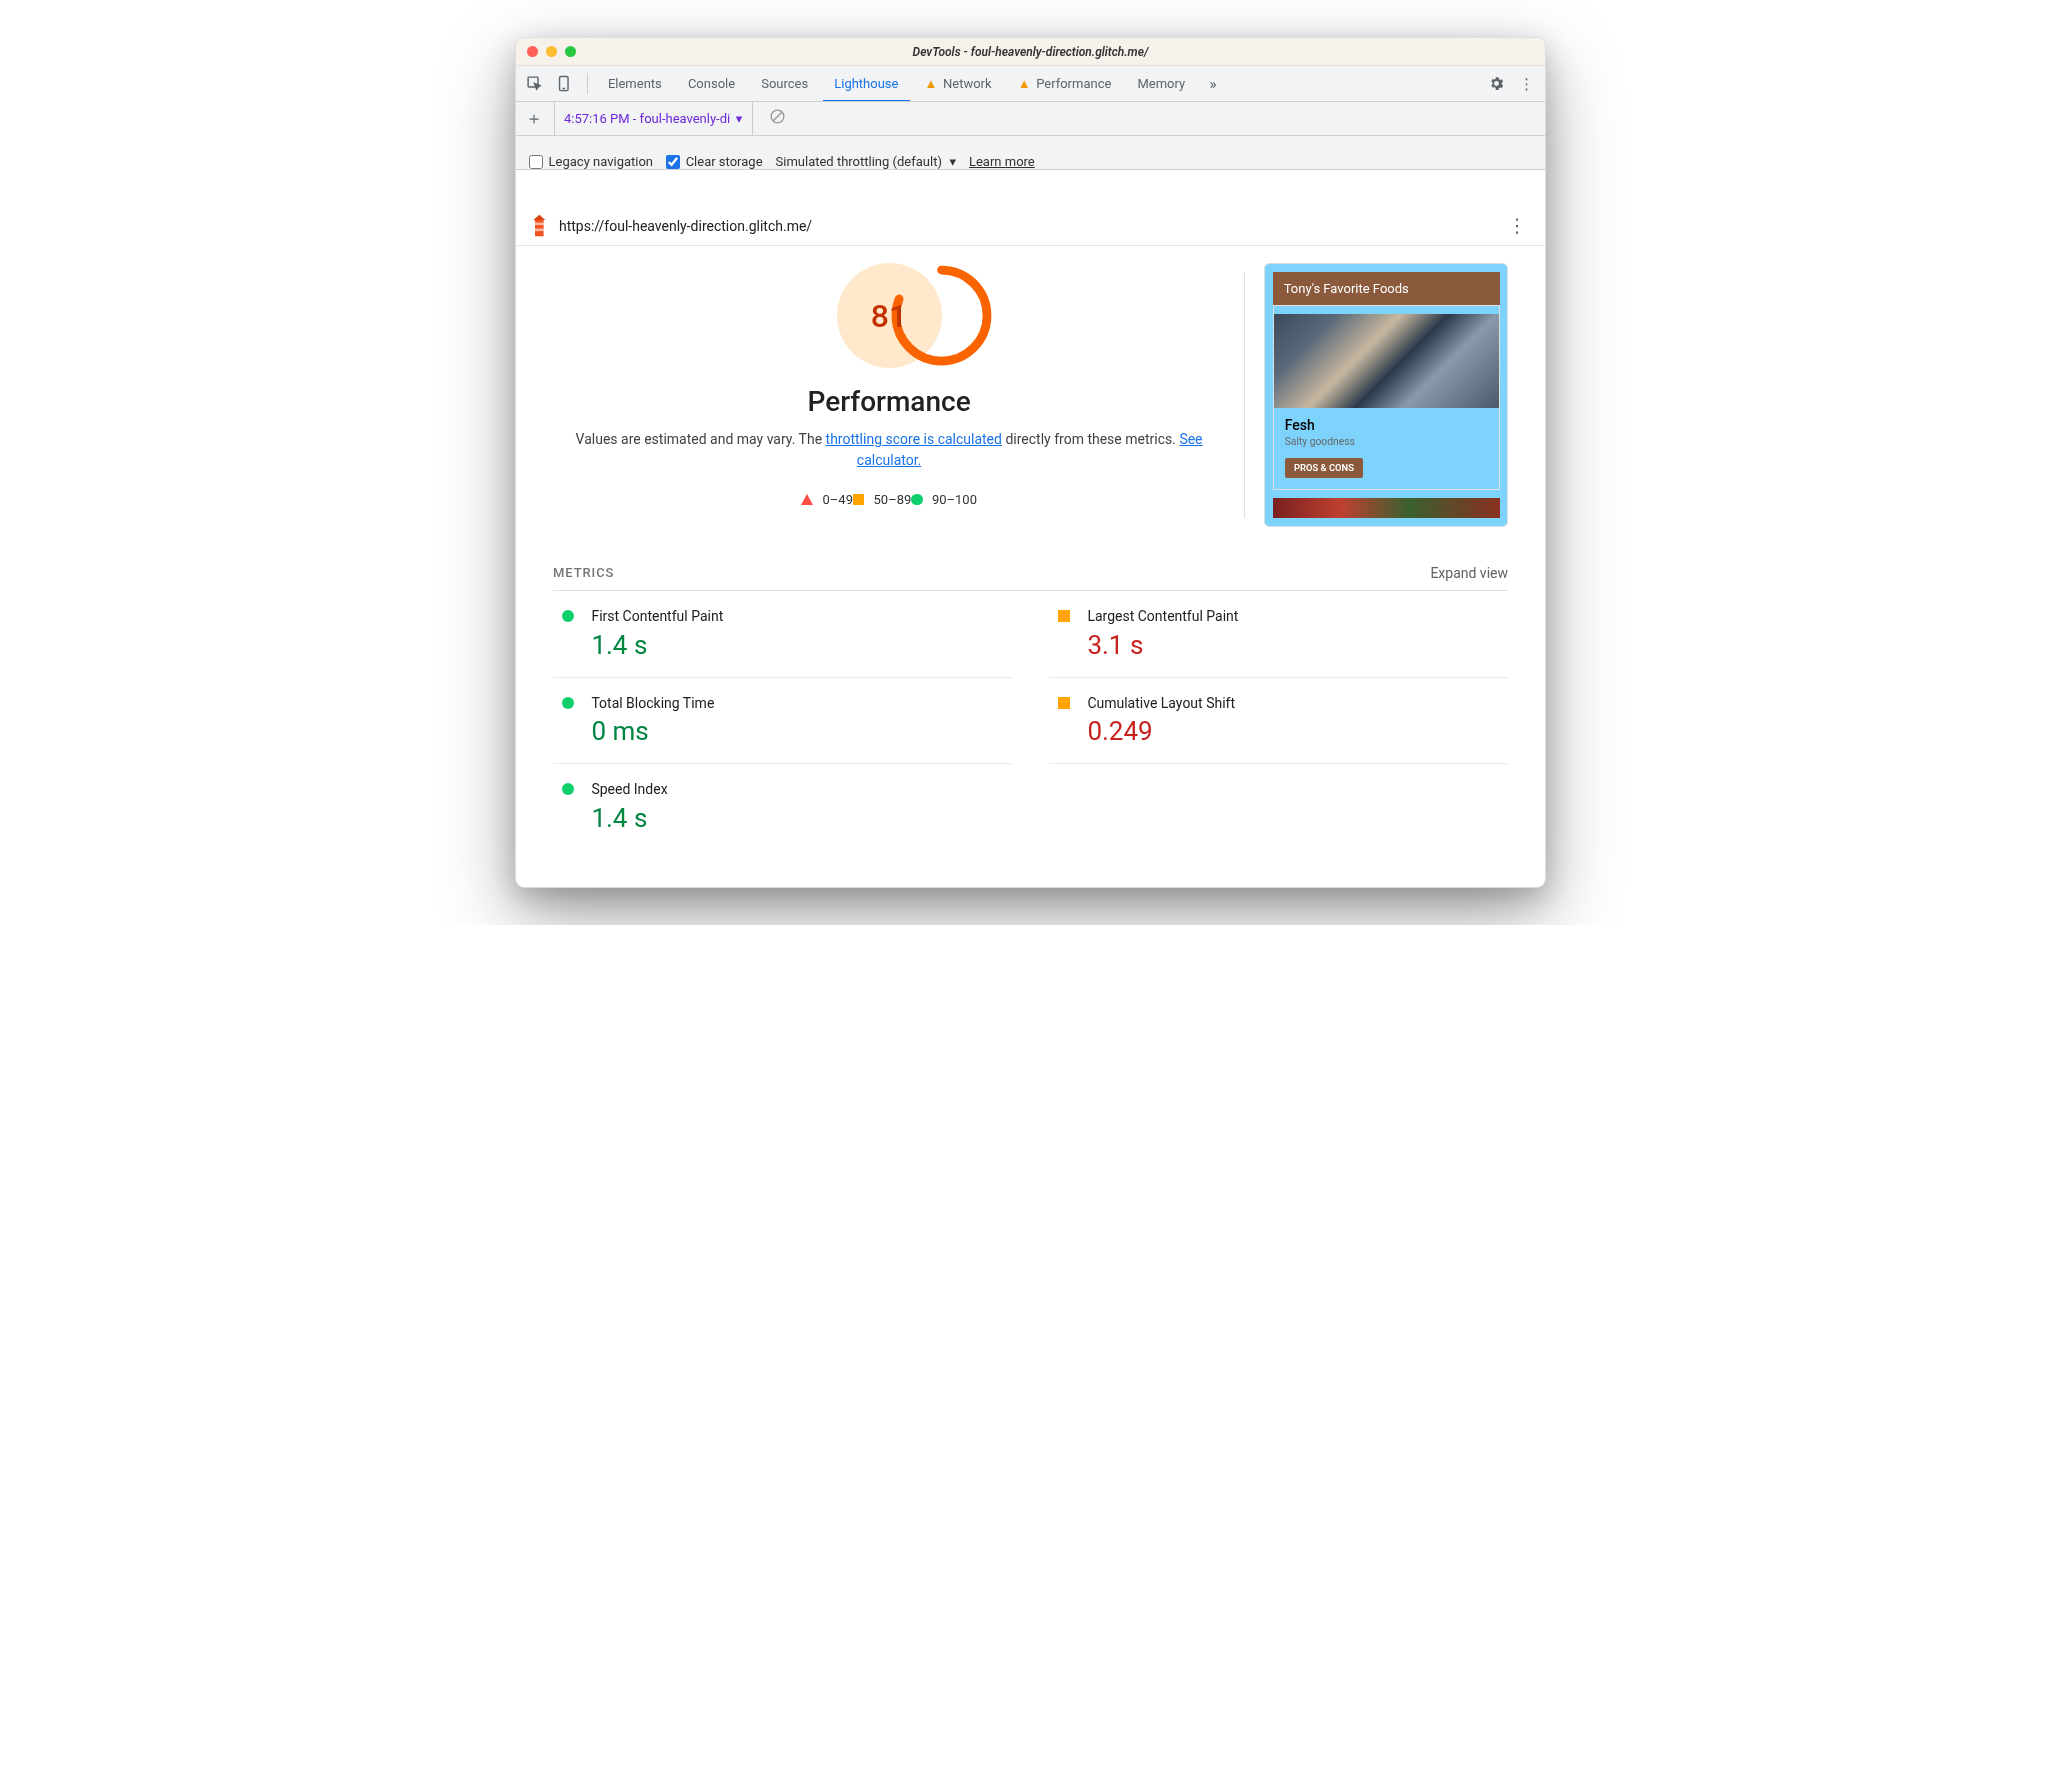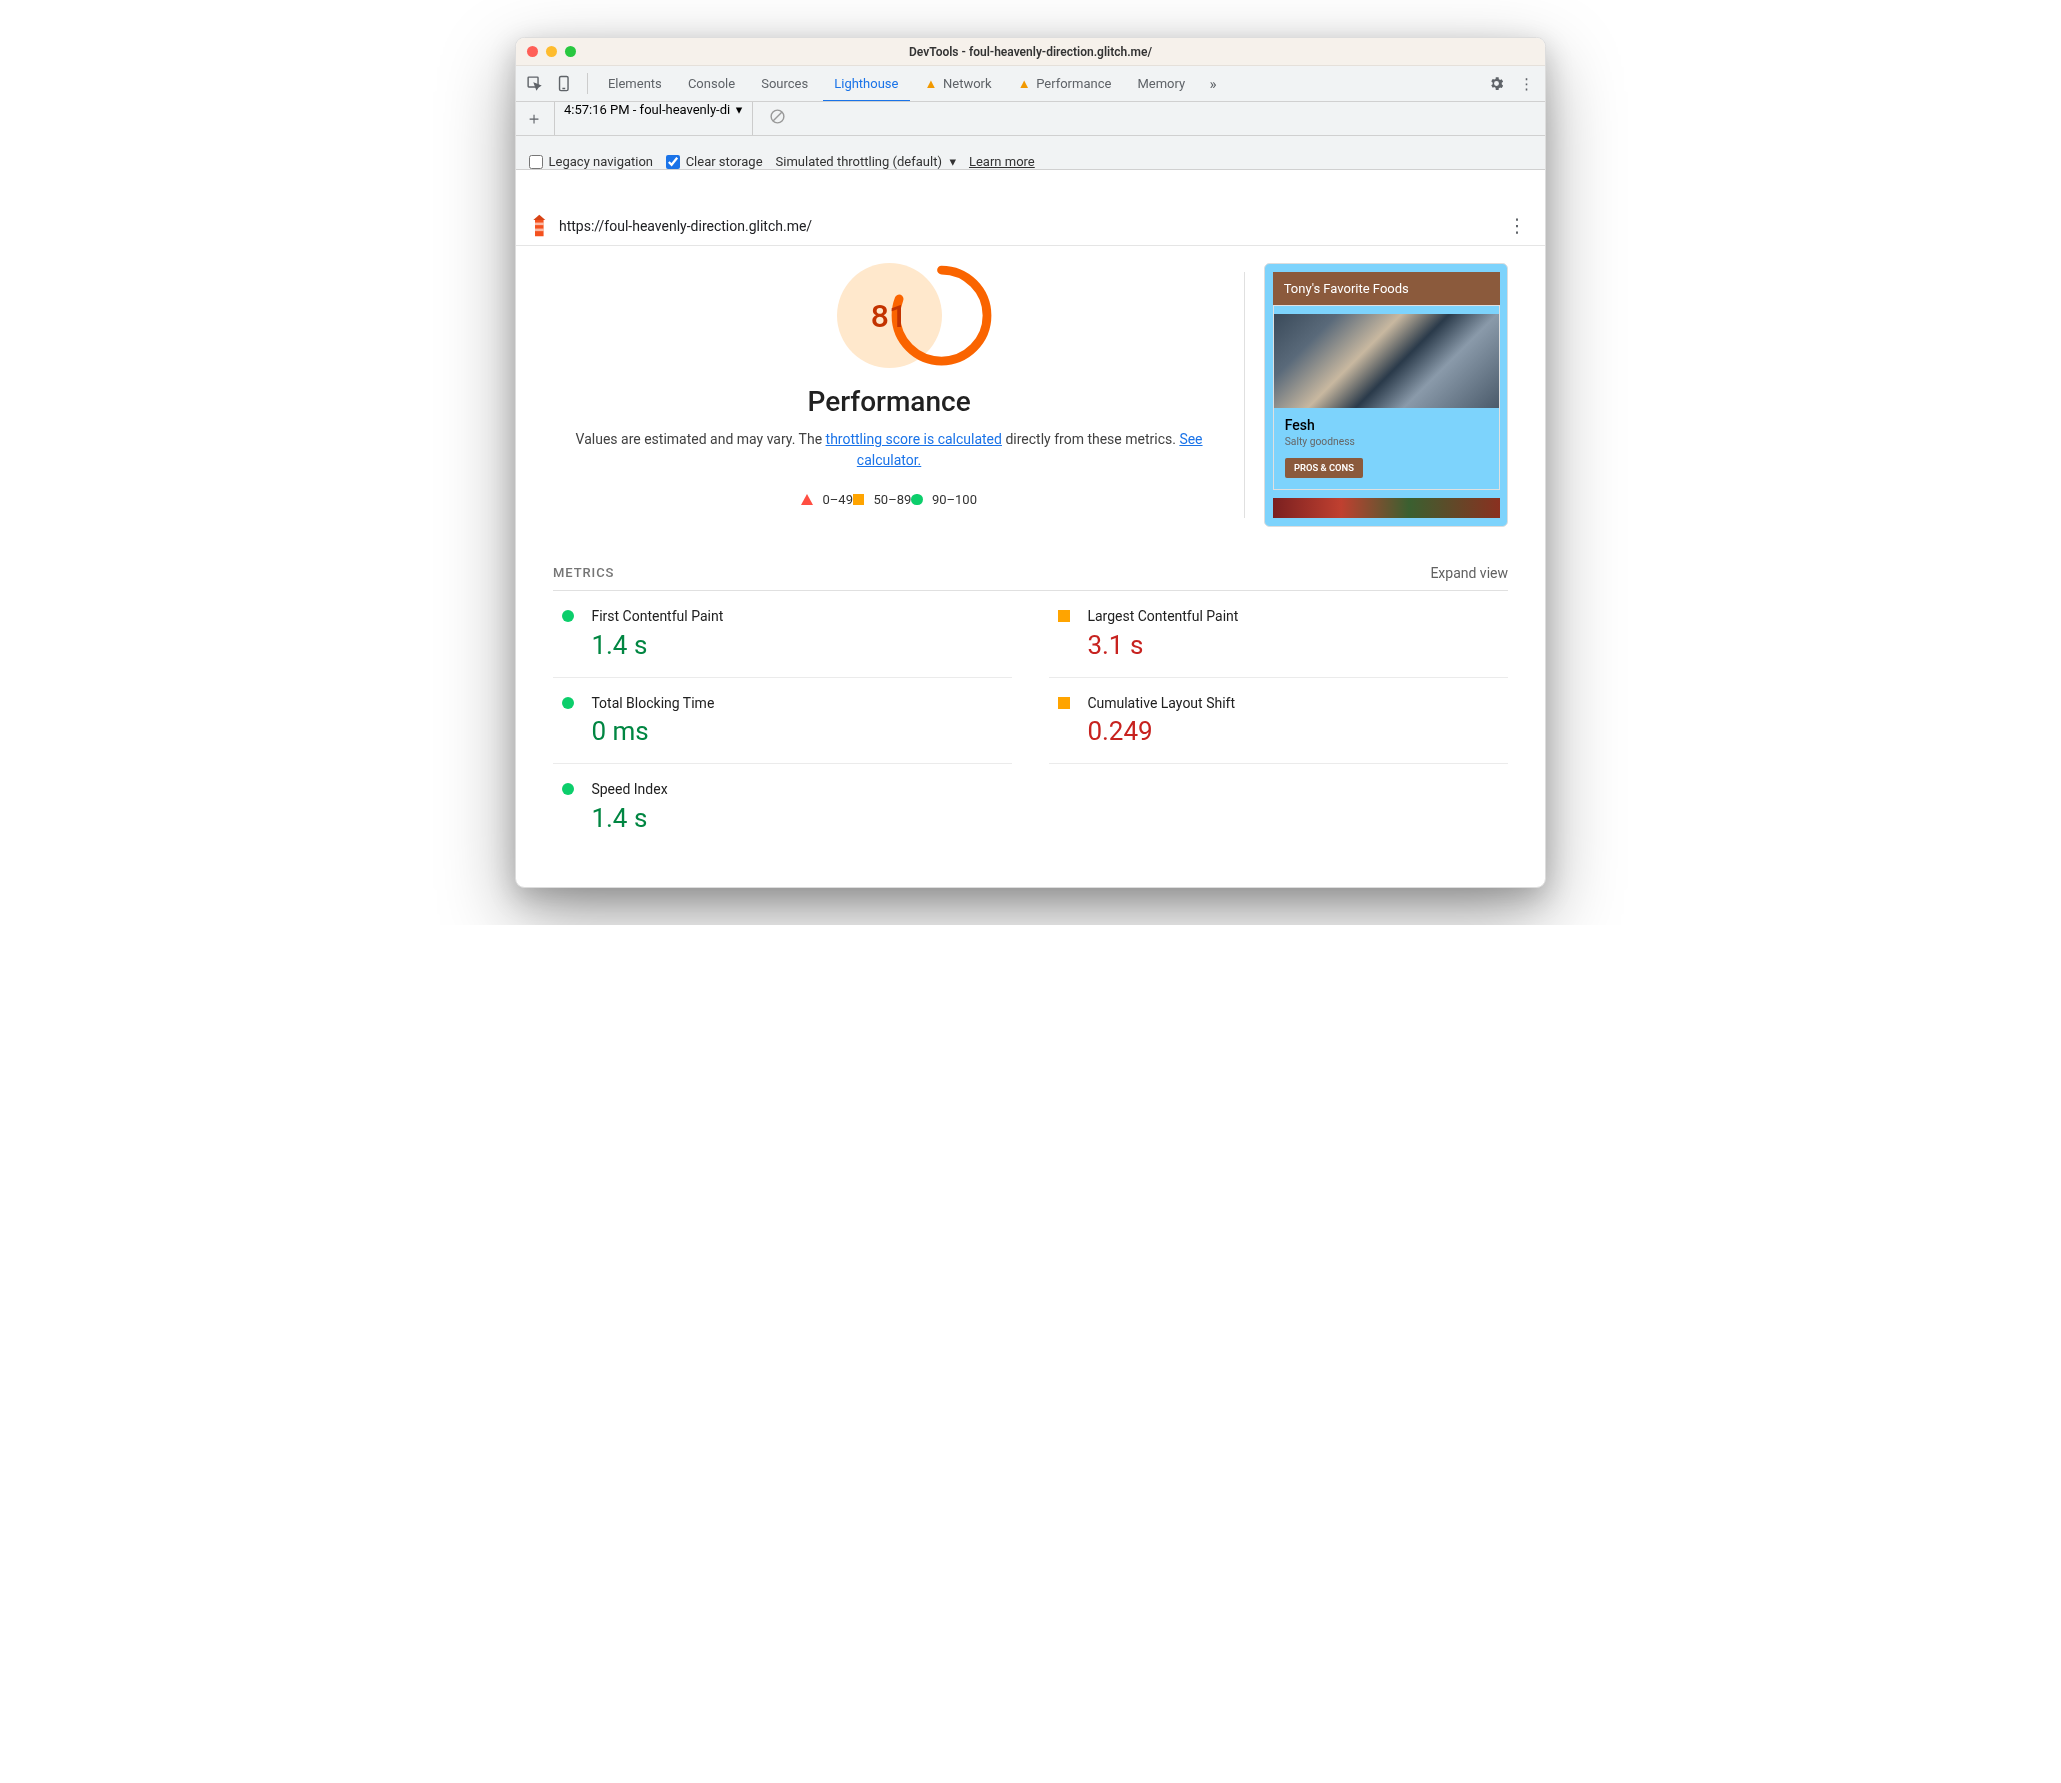--- a/index.html
+++ b/index.html
@@ -30,38 +30,39 @@
   }
   .traffic { display: flex; gap: 7.5px; }
   .traffic span { width: 11.2px; height: 11.2px; border-radius: 50%; display:block; }
   .tl-red { background: #ff5f57; }
   .tl-yellow { background: #febc2e; }
   .tl-green { background: #28c840; }
   .titlebar-title {
     position: absolute; left:0; right:0; text-align:center;
     font-size: 12px; font-weight: 600; color: #333;
     pointer-events:none;
+    font-style:italic;
   }
   .tabstrip {
     display:flex; align-items:center;
     background:#f1f3f4; border-bottom:0.9px solid #d0d0d0;
     height:36px; padding: 0 5.6px; gap:3.7px;
   }
   .tab-icon-btn { width:26px; height:26px; display:flex; align-items:center; justify-content:center; color:#5f6368; }
   .divider { width:0.9px; height:20.6px; background:#ccc; margin:0 5.6px; }
   .tab { padding:0 11.2px; height:100%; display:flex; align-items:center; font-size:13px; color:#5f6368; gap:5.6px; }
   .tab.active { color:#1a73e8; border-bottom:1.9px solid #1a73e8; }
   .tab .warn-icon { color:#f29900; }
   .spacer { flex:1; }
   .toolbar2 {
     display:flex; align-items:center; background:#f1f3f4; border-bottom:0.9px solid #d0d0d0;
     height:34px; padding:0 9.4px; gap:11.2px;
   }
   .plus-btn { font-size:17px; color:#5f6368; }
-  .run-select { display:flex; gap:5.6px; color:#000000; font-size:13px; border-left:0.9px solid #ccc; border-right:0.9px solid #ccc; padding:0 9.4px; height:100%;}
+  .run-select { display:flex; align-items:center; gap:5.6px; color:#6d28d9; font-size:13px; border-left:0.9px solid #ccc; border-right:0.9px solid #ccc; padding:0 9.4px; height:100%;}
   .ban-icon { color:#999; margin-left:5.6px;}
   .toolbar3 {
     display:flex; align-items:flex-end; background:#f1f3f4; border-bottom:0.9px solid #d0d0d0;
     height:34px; padding:0 13px; gap:13px; font-size:13px; color:#333;
   }
   .chk { display:flex; align-items:center; gap:5.6px; }
   .chk input { width:14px; height:14px; accent-color:#1a73e8; }
   .throttle { display:flex; align-items:center; gap:7.5px; color:#333;}
   .learn { text-decoration: underline; color:#333; }
   .urlbar {

